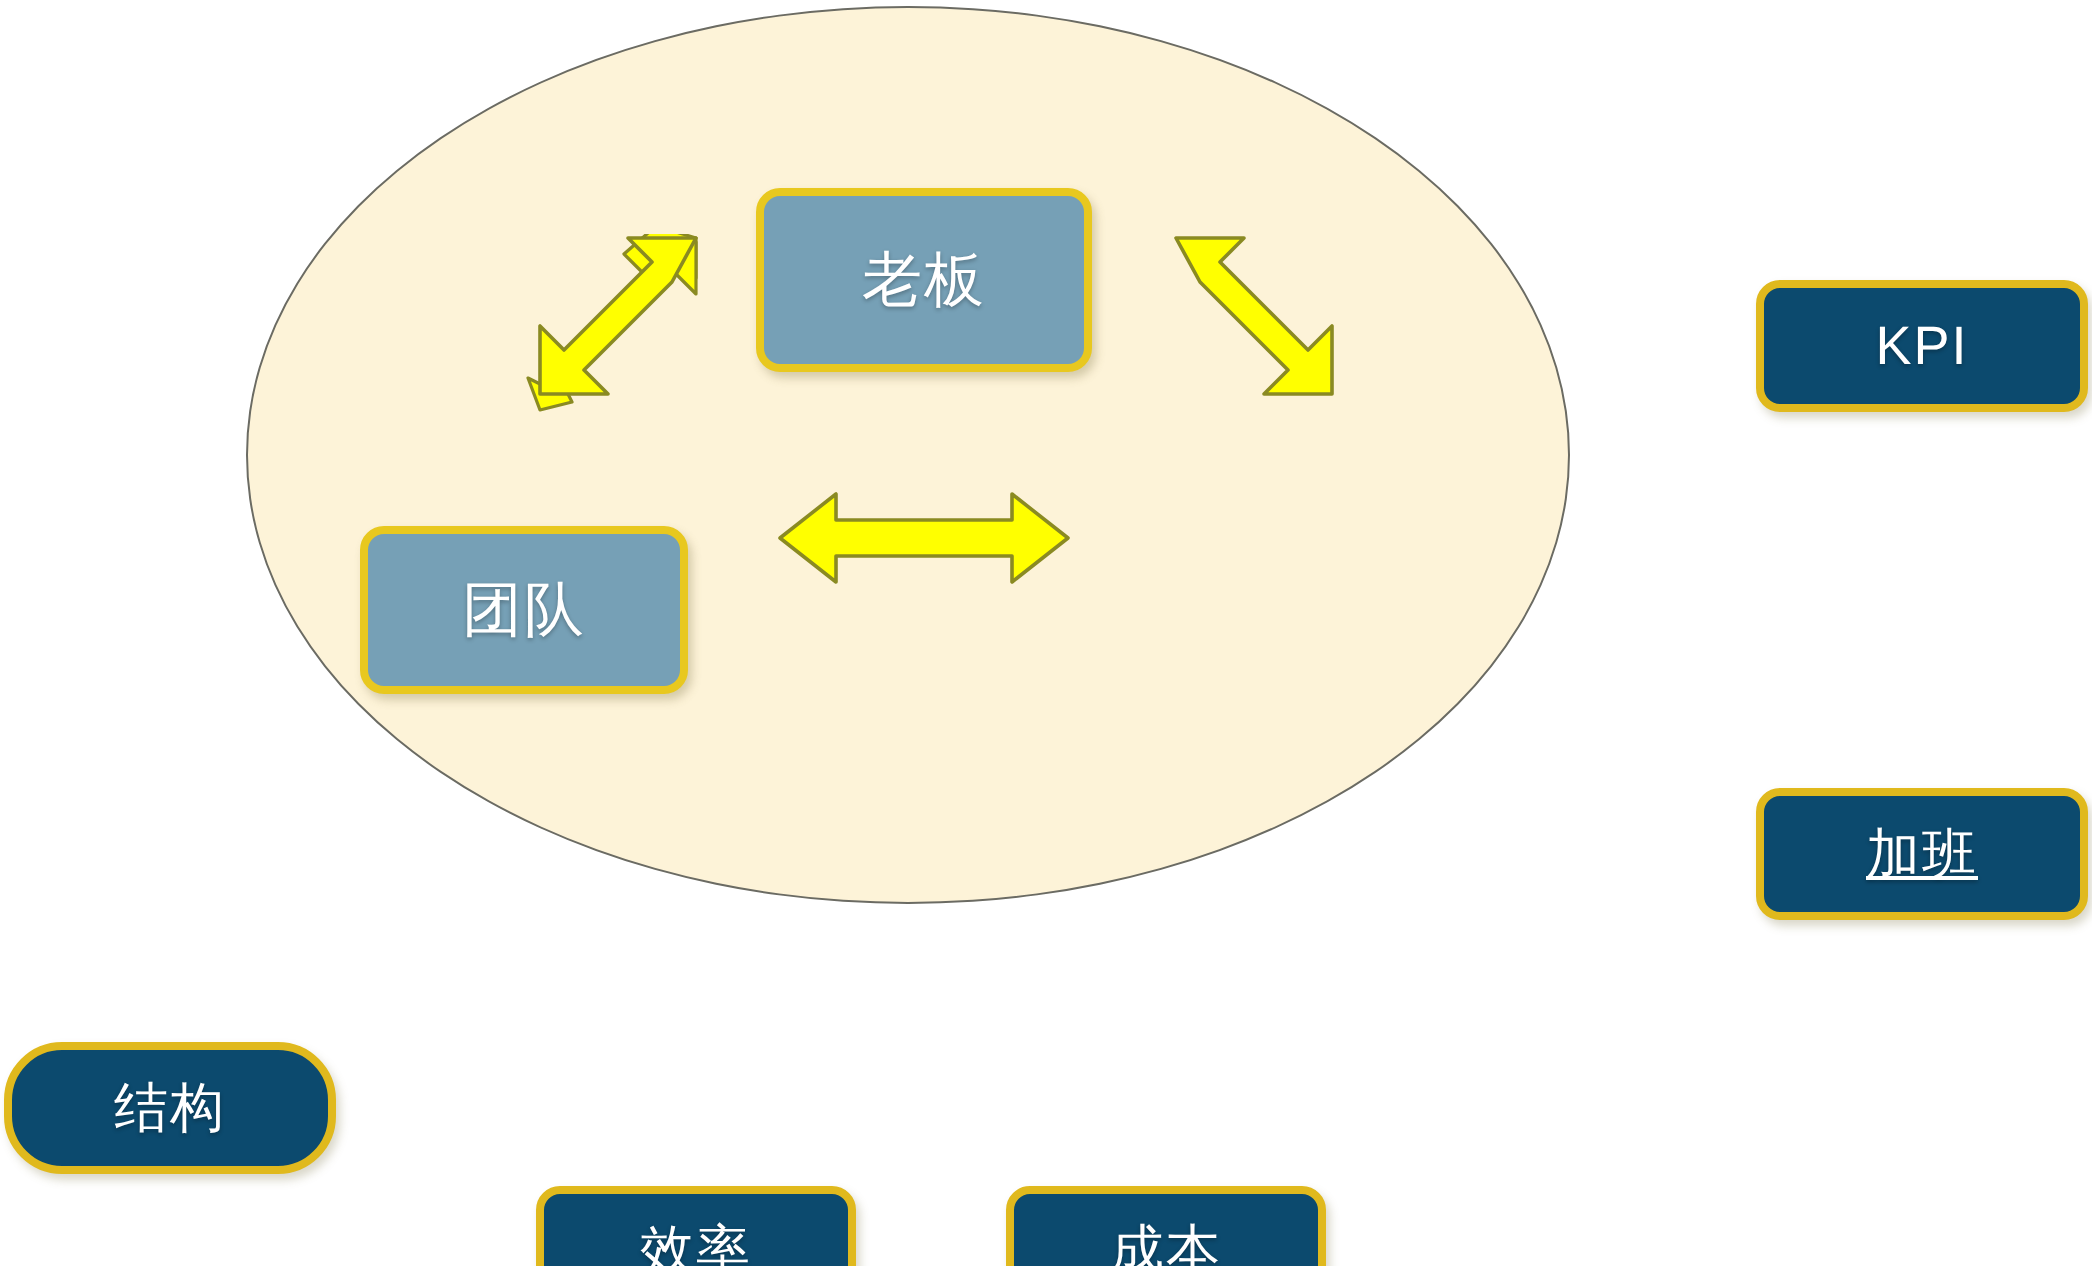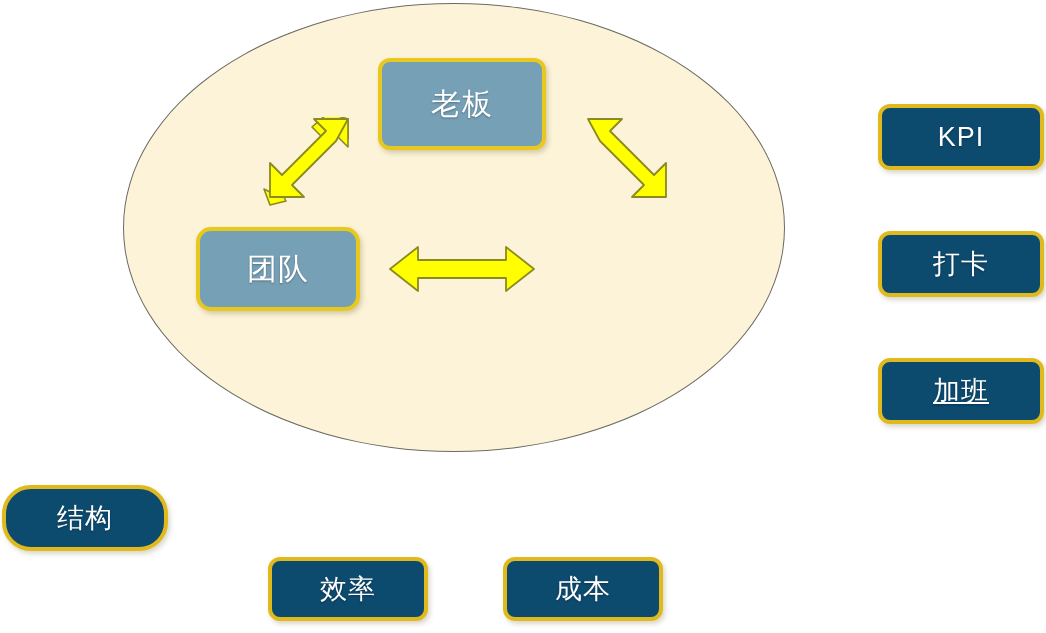--- a/index.html
+++ b/index.html
@@ -41,20 +41,21 @@
     position: absolute;
     box-sizing: border-box;
     border-radius: 12px;
     display: flex;
     align-items: center;
     justify-content: center;
     color: #ffffff;
     text-shadow: 0 1px 2px rgba(0,0,0,0.30);
     letter-spacing: 1px;
     user-select: none;
+    margin-top: 36px;
   }
 
   
   .node.inner {
     background: #76a0b6;
     border: 4px solid #e8c81f;
     font-size: 30px;
     box-shadow: 2px 3px 5px rgba(120,110,60,0.30);
   }
 
@@ -100,32 +101,29 @@
   <div class="arrow" style="left:388px; top:243px; width:148px; height:52px;">
     <svg viewBox="0 0 148 52" width="148" height="52" aria-hidden="true">
       <polygon points="2,26 30,4 30,17 118,17 118,4 146,26 118,48 118,35 30,35 30,48" fill="#ffff00" stroke="#8a8a22" stroke-width="1.8" stroke-linejoin="round"></polygon>
     </svg>
   </div>
 
   <div class="node inner" style="left:378px; top:58px; width:168px; height:92px;">
     <span>老板</span>
   </div>
 
-  <div class="node inner" style="left:196px; top:227px; width:164px; height:84px;border-radius:15px;">
+  <div class="node inner" style="left:180px; top:227px; width:164px; height:84px;">
     <span>团队</span>
   </div>
 
 
   <div class="node outer" style="left:878px; top:104px; width:166px; height:66px;">
     <span>KPI</span>
   </div>
 
-  <div class="node outer" style="left:878px; top:231px; width:166px; height:66px;">
-    <span>打卡</span>
-  </div>
 
   <div class="node outer" style="left:878px; top:358px; width:166px; height:66px;text-decoration:underline;">
     <span>加班</span>
   </div>
 
 
   <div class="node outer" style="left:2px; top:485px; width:166px; height:66px;border-radius:29px;">
     <span>结构</span>
   </div>
 

